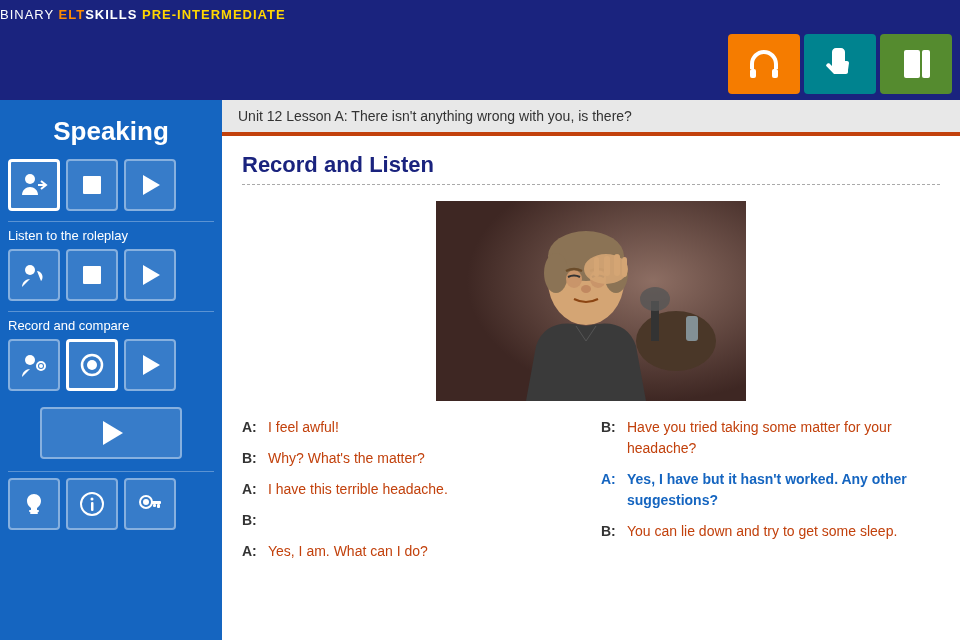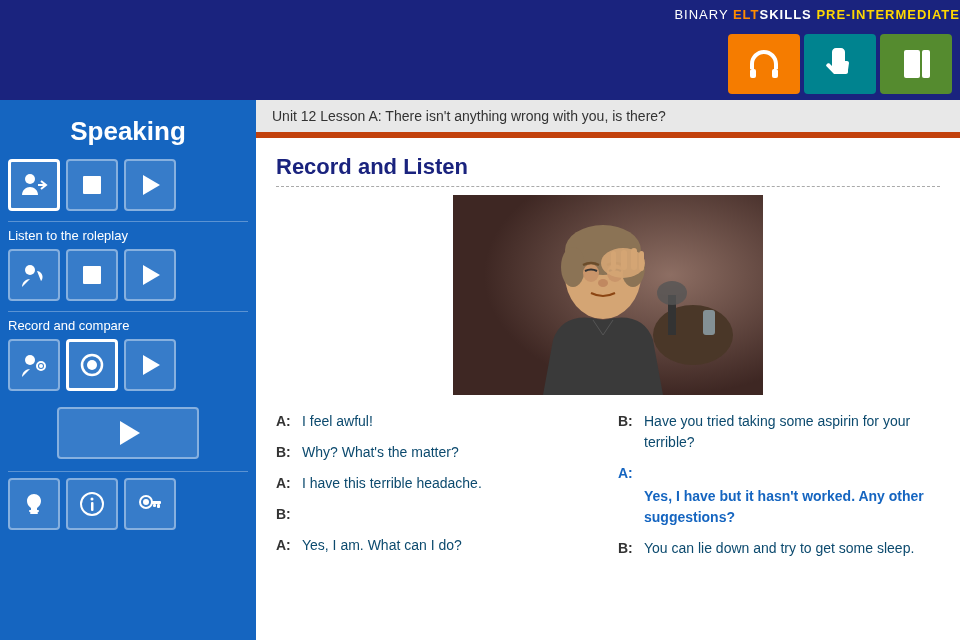--- a/index.html
+++ b/index.html
@@ -4,21 +4,21 @@
   <style>
     * { box-sizing: border-box; margin: 0; padding: 0; }
     body { font-family: Arial, sans-serif; width: 960px; height: 640px; overflow: hidden; background: #1a237e; }
 
     
     .top-bar {
       background: #1a237e;
       height: 28px;
       display: flex;
       align-items: center;
-      justify-content: flex-end;
+      justify-content: flex-start;
     }
     .top-bar-title {
       color: white;
       font-size: 13px;
       letter-spacing: 1px;
     }
     .top-bar-title span.bold { font-weight: bold; }
     .top-bar-title span.orange { color: #ff8c00; font-weight: bold; }
     .top-bar-title span.highlight { color: #ffd700; font-weight: bold; }
 
@@ -48,21 +48,21 @@
     .btn-green { background: #558b2f; }
 
     
     .main-layout {
       display: flex;
       height: 540px;
     }
 
     
     .sidebar {
-      width: 256px;
+      width: 222px;
       background: #1565c0;
       padding: 8px;
       flex-shrink: 0;
     }
     .sidebar-title {
       color: white;
       font-size: 26px;
       font-weight: bold;
       text-align: center;
       padding: 8px 0 12px;
@@ -120,57 +120,56 @@
     .content {
       flex: 1;
       background: #f5f5f5;
       overflow: hidden;
     }
     .content-header {
       background: #e8e8e8;
       padding: 8px 16px;
       font-size: 14px;
       color: #333;
-      border-bottom: 6px solid #c2410c;
+      border-bottom: 4px solid #c2410c;
     }
     .content-body {
       padding: 16px 20px;
       background: white;
       height: calc(100% - 36px);
       overflow-y: auto;
     }
     .content-title {
       font-size: 22px;
       color: #1a237e;
       font-weight: bold;
-      margin-bottom: 8px;
+      margin-bottom: 16px;
       padding-bottom: 6px;
       border-bottom: 1px dashed #aaa;
     }
 
     .dialog-line {
       display: flex;
       margin-bottom: 10px;
       font-size: 14px;
       line-height: 1.5;
       align-items: flex-start;
     }
     .dialog-speaker {
       font-weight: bold;
       color: #333;
       min-width: 22px;
       margin-right: 4px;
     }
     .dialog-text {
-      color: #0c4a6e;
+      color: #c2410c;
     }
     .dialog-text.highlighted {
       color: #1565c0;
       font-weight: bold;
-      margin-top: 23px;
     }
 
     .image-container {
       display: flex;
       justify-content: center;
       margin-bottom: 16px;
     }
   </style>
 </head>
 <body>
@@ -390,21 +389,21 @@
             <span class="dialog-speaker">B:</span>
           </div>
           <div class="dialog-line">
             <span class="dialog-speaker">A:</span>
             <span class="dialog-text">Yes, I am. What can I do?</span>
           </div>
         </div>
         <div style="flex:1;">
           <div class="dialog-line">
             <span class="dialog-speaker">B:</span>
-            <span class="dialog-text">Have you tried taking some aspirin for your terrible?</span>
+            <span class="dialog-text">Have you tried taking some matter for your headache?</span>
           </div>
           <div class="dialog-line">
             <span class="dialog-speaker" style="color:#1565c0; font-weight:bold;">A:</span>
             <span class="dialog-text highlighted">Yes, I have but it hasn't worked. Any other suggestions?</span>
           </div>
           <div class="dialog-line">
             <span class="dialog-speaker">B:</span>
             <span class="dialog-text">You can lie down and try to get some sleep.</span>
           </div>
         </div>

